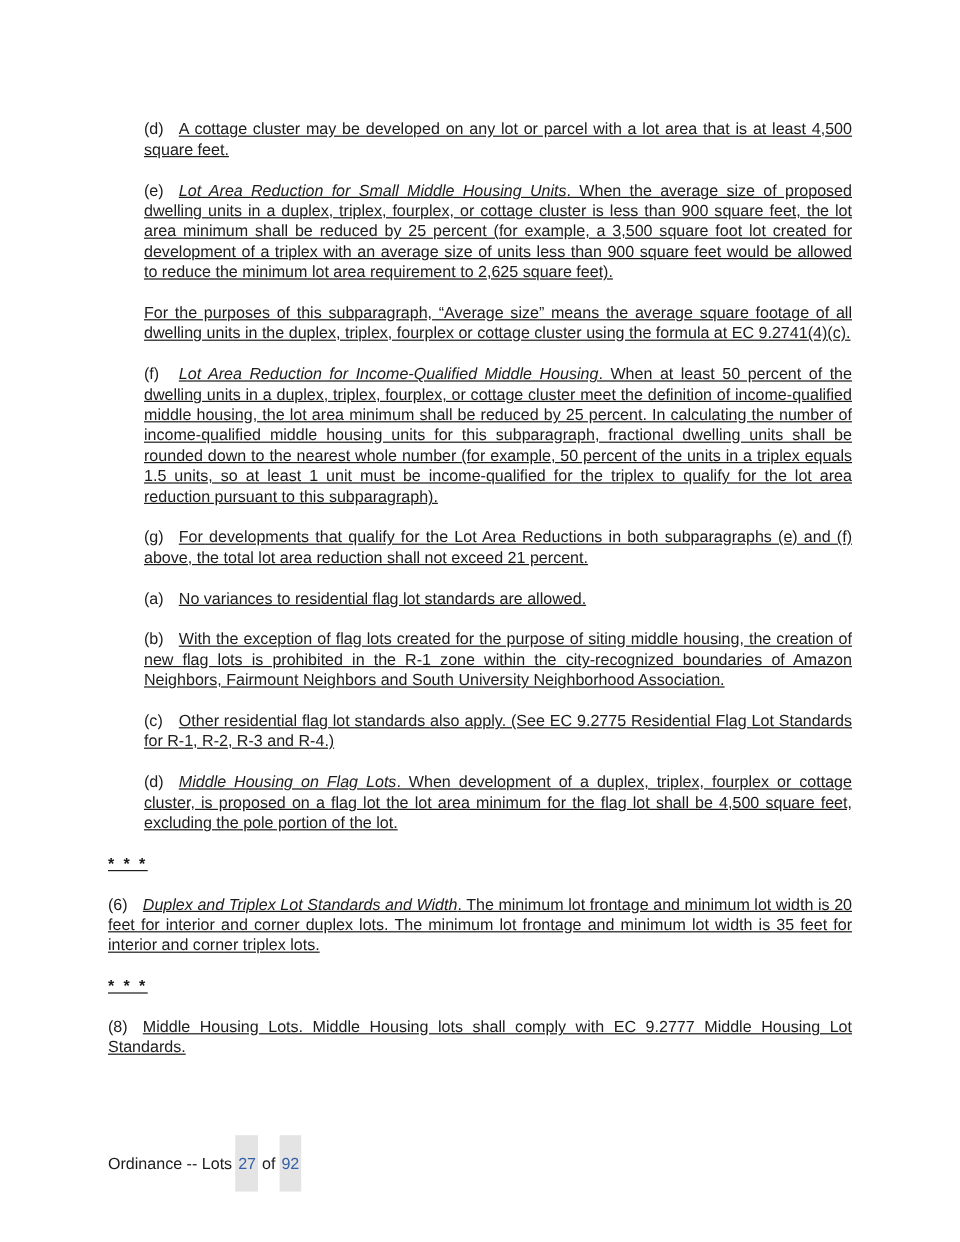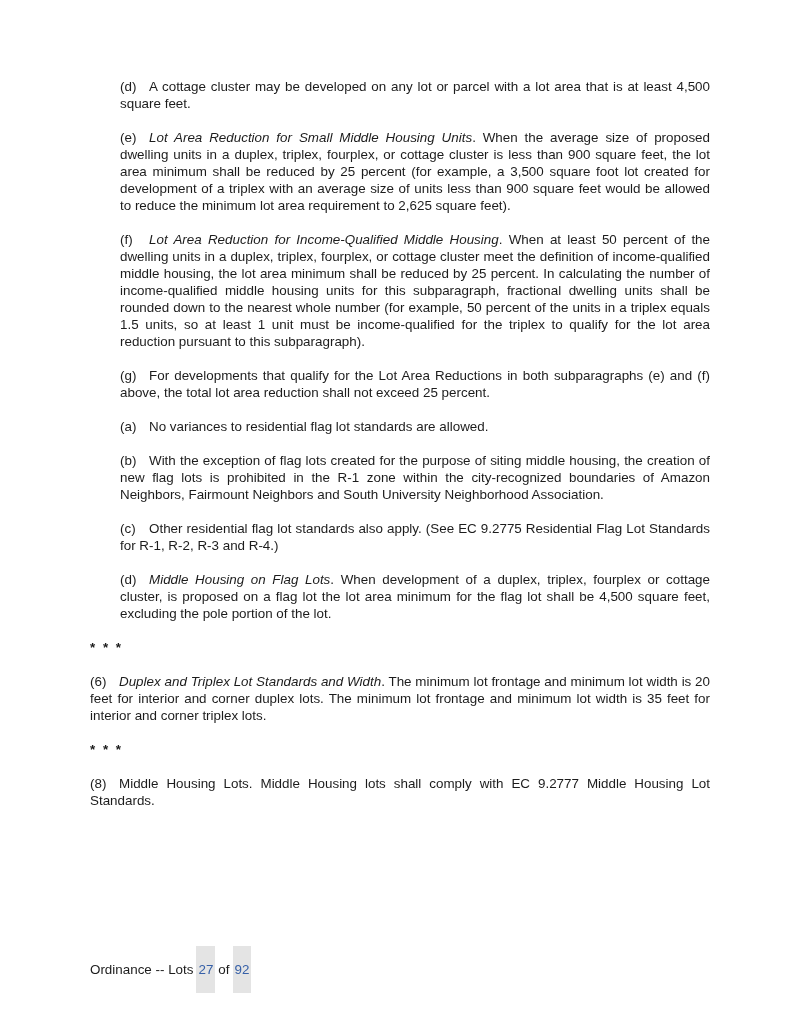--- a/index.html
+++ b/index.html
@@ -10,22 +10,23 @@
   }
   .page {
     position: relative;
     width: 800px; height: 1035px;
     background: #ffffff;
     color: #1c1c1c;
     overflow: hidden;
   }
   .content {
     position: absolute;
-    left: 90px; top: 78px;
+    left: 90px; top: 99px;
     width: 620px;
+    text-decoration: underline;
   }
   .para {
     margin: 0 0 17px 0;
     font-size: 13.4px;
     line-height: 17px;
     text-align: justify;
     color: #1c1c1c;
   }
   .lvl2 { margin-left: 30px; }
   .plabel { display: inline-block; min-width: 29px; }
@@ -52,24 +53,25 @@
 </head>
 <body>
 
 <div class="page">
   <div class="content">
 
     <p class="para lvl2"><span class="plabel">(d)</span><span>A cottage cluster may be developed on any lot or parcel with a lot area that is at least 4,500 square feet.</span></p>
 
     <p class="para lvl2"><span class="plabel">(e)</span><span class="italic">Lot Area Reduction for Small Middle Housing Units</span><span>. When the average size of proposed dwelling units in a duplex, triplex, fourplex, or cottage cluster is less than 900 square feet, the lot area minimum shall be reduced by 25 percent (for example, a 3,500 square foot lot created for development of a triplex with an average size of units less than 900 square feet would be allowed to reduce the minimum lot area requirement to 2,625 square feet).</span></p>
 
+    <p class="para lvl2"><span>For the purposes of this subparagraph, “Average size” means the average square footage of all dwelling units in the duplex, triplex, fourplex or cottage cluster using the formula at EC 9.2741(4)(c).</span></p>
 
     <p class="para lvl2"><span class="plabel">(f)</span><span class="italic">Lot Area Reduction for Income-Qualified Middle Housing</span><span>. When at least 50 percent of the dwelling units in a duplex, triplex, fourplex, or cottage cluster meet the definition of income-qualified middle housing, the lot area minimum shall be reduced by 25 percent. In calculating the number of income-qualified middle housing units for this subparagraph, fractional dwelling units shall be rounded down to the nearest whole number (for example, 50 percent of the units in a triplex equals 1.5 units, so at least 1 unit must be income-qualified for the triplex to qualify for the lot area reduction pursuant to this subparagraph).</span></p>
 
-    <p class="para lvl2"><span class="plabel">(g)</span><span>For developments that qualify for the Lot Area Reductions in both subparagraphs (e) and (f) above, the total lot area reduction shall not exceed 25 percent.</span></p>
+    <p class="para lvl2"><span class="plabel">(g)</span><span>For developments that qualify for the Lot Area Reductions in both subparagraphs (e) and (f) above, the total lot area reduction shall not exceed 21 percent.</span></p>
 
 
     <p class="para lvl2"><span class="plabel">(a)</span><span>No variances to residential flag lot standards are allowed.</span></p>
 
     <p class="para lvl2"><span class="plabel">(b)</span><span>With the exception of flag lots created for the purpose of siting middle housing, the creation of new flag lots is prohibited in the R-1 zone within the city-recognized boundaries of Amazon Neighbors, Fairmount Neighbors and South University Neighborhood Association.</span></p>
 
     <p class="para lvl2"><span class="plabel">(c)</span><span>Other residential flag lot standards also apply. (See EC 9.2775 Residential Flag Lot Standards for R-1, R-2, R-3 and R-4.)</span></p>
 
     <p class="para lvl2"><span class="plabel">(d)</span><span class="italic">Middle Housing on Flag Lots</span><span>. When development of a duplex, triplex, fourplex or cottage cluster, is proposed on a flag lot the lot area minimum for the flag lot shall be 4,500 square feet, excluding the pole portion of the lot.</span></p>
 

